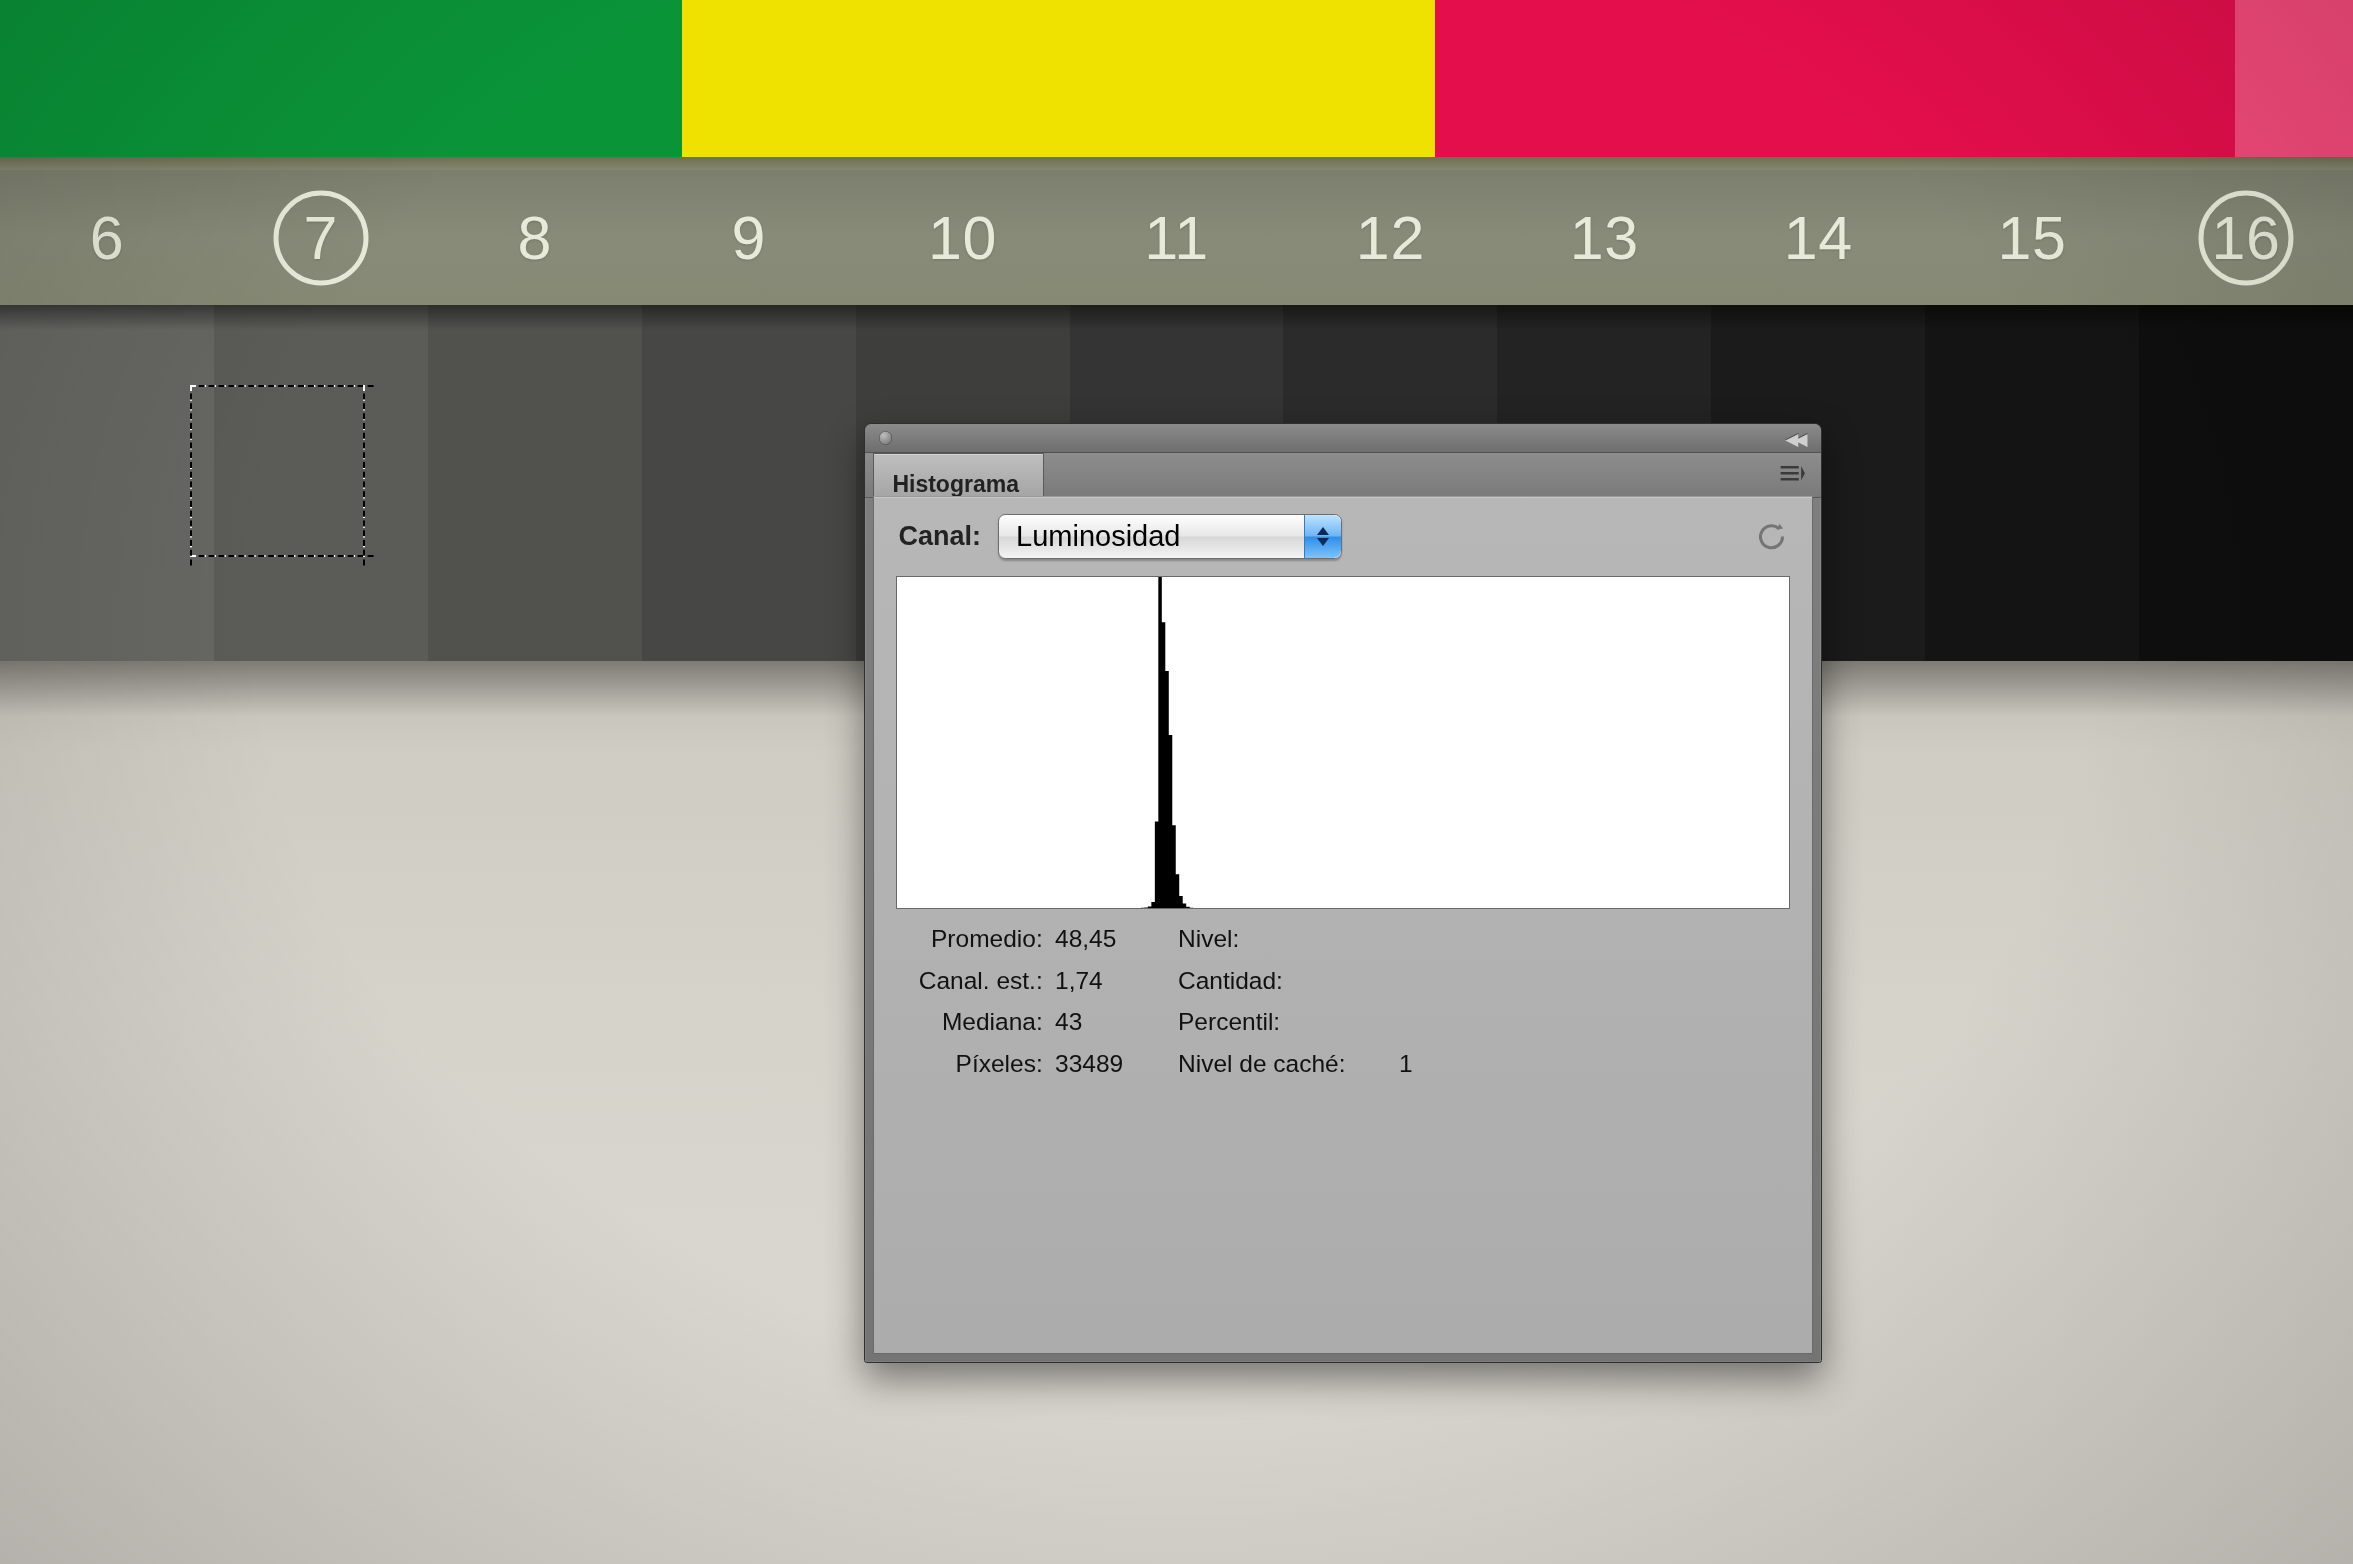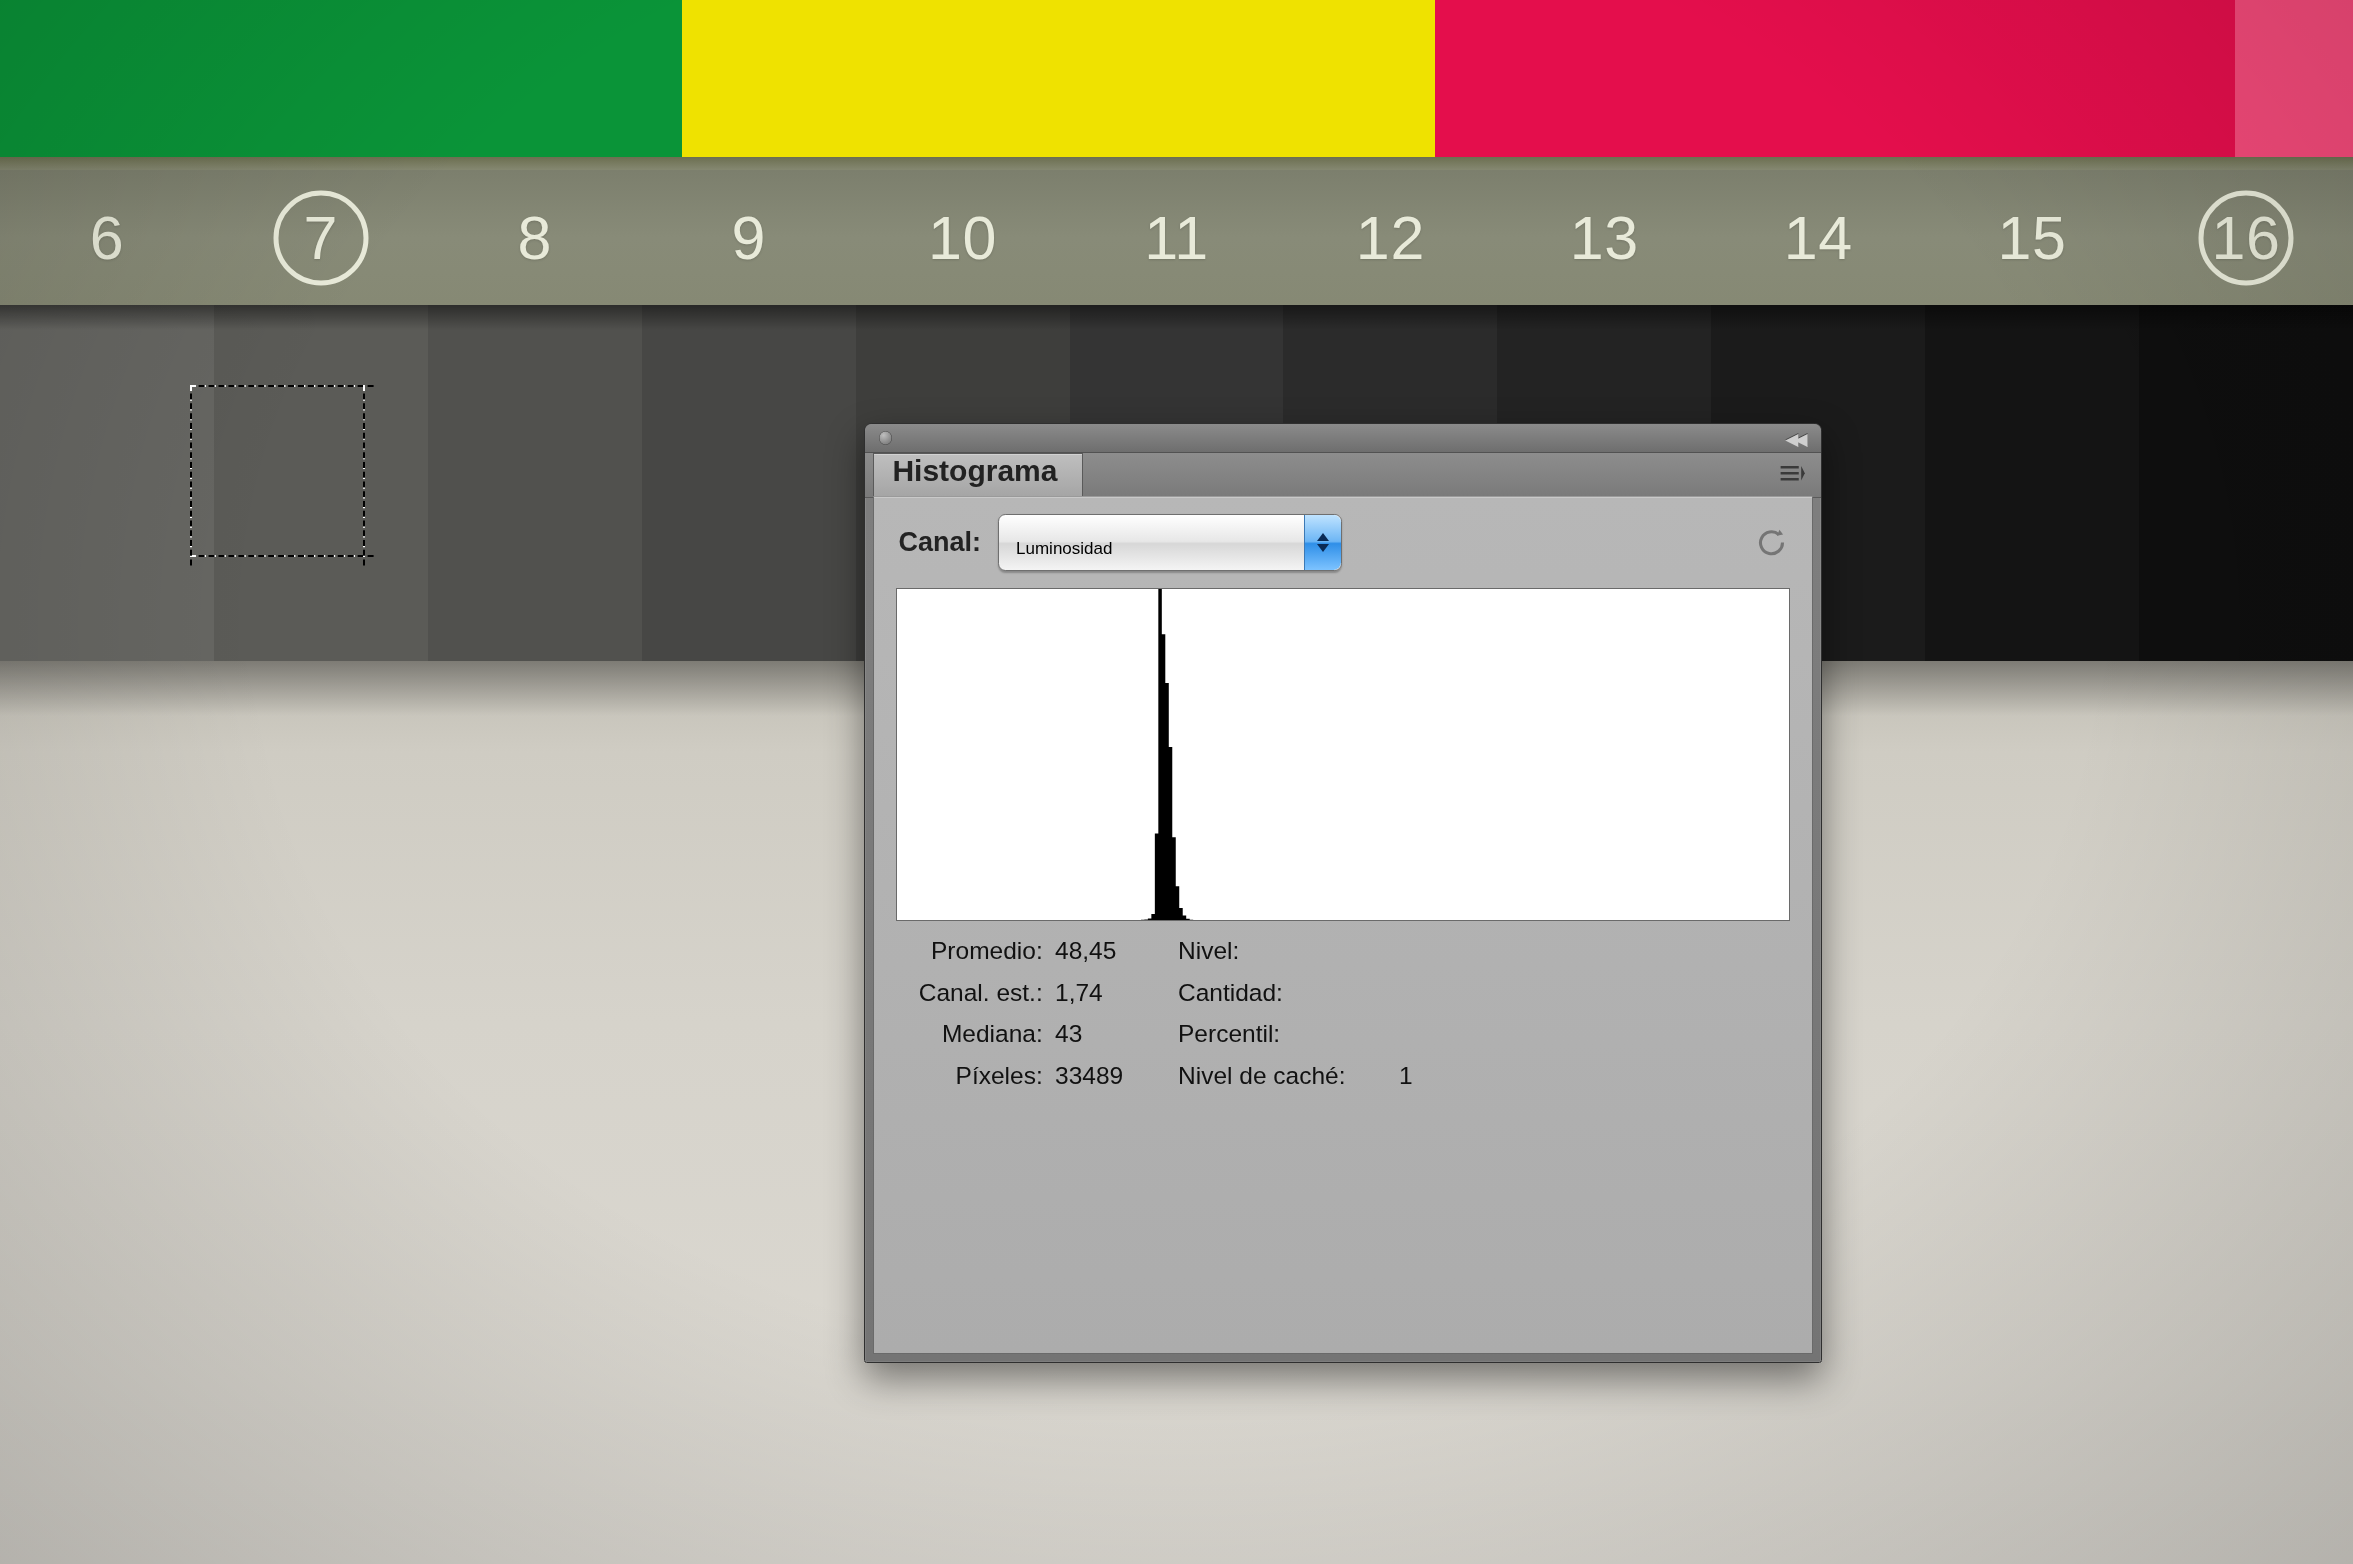--- a/index.html
+++ b/index.html
@@ -106,39 +106,39 @@
   }
   .tabstrip{
     height:44px;background:linear-gradient(#8d8d8d,#7a7a7a);
     border-bottom:0.6px solid #5a5a5a;position:relative;
   }
   .tab{
     position:absolute;left:8px;top:0;height:44px;padding:0 24.5px 0 18.4px;
     background:linear-gradient(#bfbfbf,#a4a4a4);
     border:0.6px solid #5a5a5a;border-bottom:none;
     border-radius:0;
-    display:flex;align-items:flex-start;font-size:30px;font-weight:bold;color:#222;
+    display:flex;align-items:flex-end;font-size:23px;font-weight:bold;color:#222;
     box-shadow:0 0.6px 0 rgba(255,255,255,.6) inset;
   }
   .panel-menu{
     position:absolute;right:14.7px;top:8.6px;width:29px;height:24.5px;
   }
   .panel-menu svg{width:29px;height:24.5px;}
   .panel-body{
     position:absolute;left:8px;right:8px;top:72px;bottom:8px;
     background:linear-gradient(#b7b7b7,#acacac);
     border:0.6px solid #6a6a6a;border-top:0.6px solid #9a9a9a;
     box-shadow:0 0.6px 0 rgba(255,255,255,.5) inset;
   }
   .row{display:flex;align-items:center;}
   .channel-row{padding:17px 24.5px 12.3px 24.5px;}
   .lbl{font-size:27px;color:#222;font-weight:bold;}
   .aqua-select,.aqua-disabled{
     position:relative;height:43px;border-radius:7.4px;
-    display:flex;align-items:center;padding:12px 43px 0 17px;font-size:17px;
+    display:flex;align-items:center;padding:0 43px 0 17px;font-size:29px;
   }
   .aqua-select{
     margin-left:17px;width:282px;
     background:linear-gradient(#ffffff,#e7e7e7 48%,#d7d7d7 52%,#f4f4f4);
     border:0.6px solid #6f6f6f;color:#000;
     box-shadow:0 1.2px 1.8px rgba(0,0,0,.25);
   }
   .aqua-end{
     position:absolute;right:0;top:0;bottom:0;width:36px;
     background:linear-gradient(#bfe3ff,#6db6f5 48%,#2f8fe8 52%,#7dc3ff);

